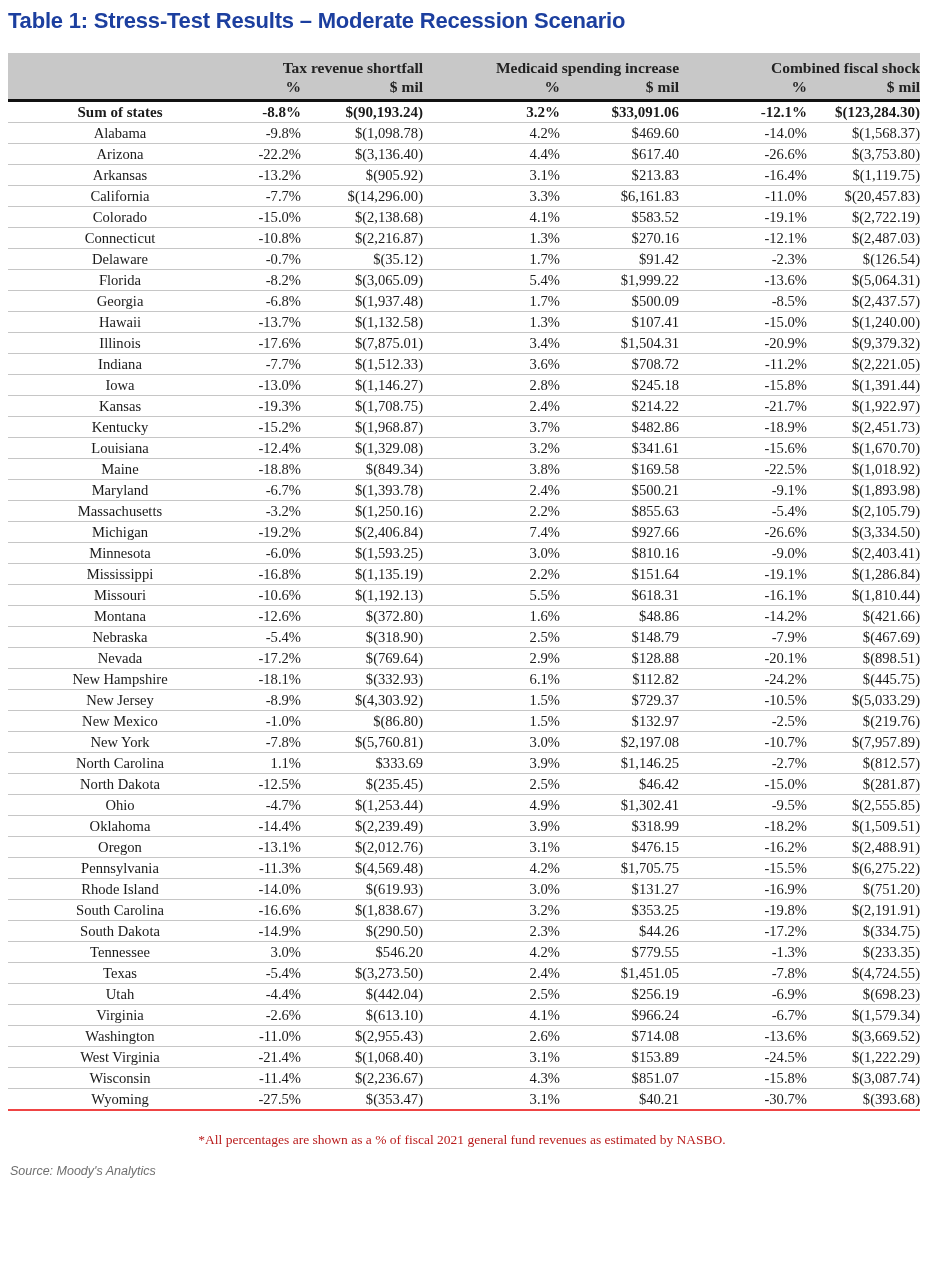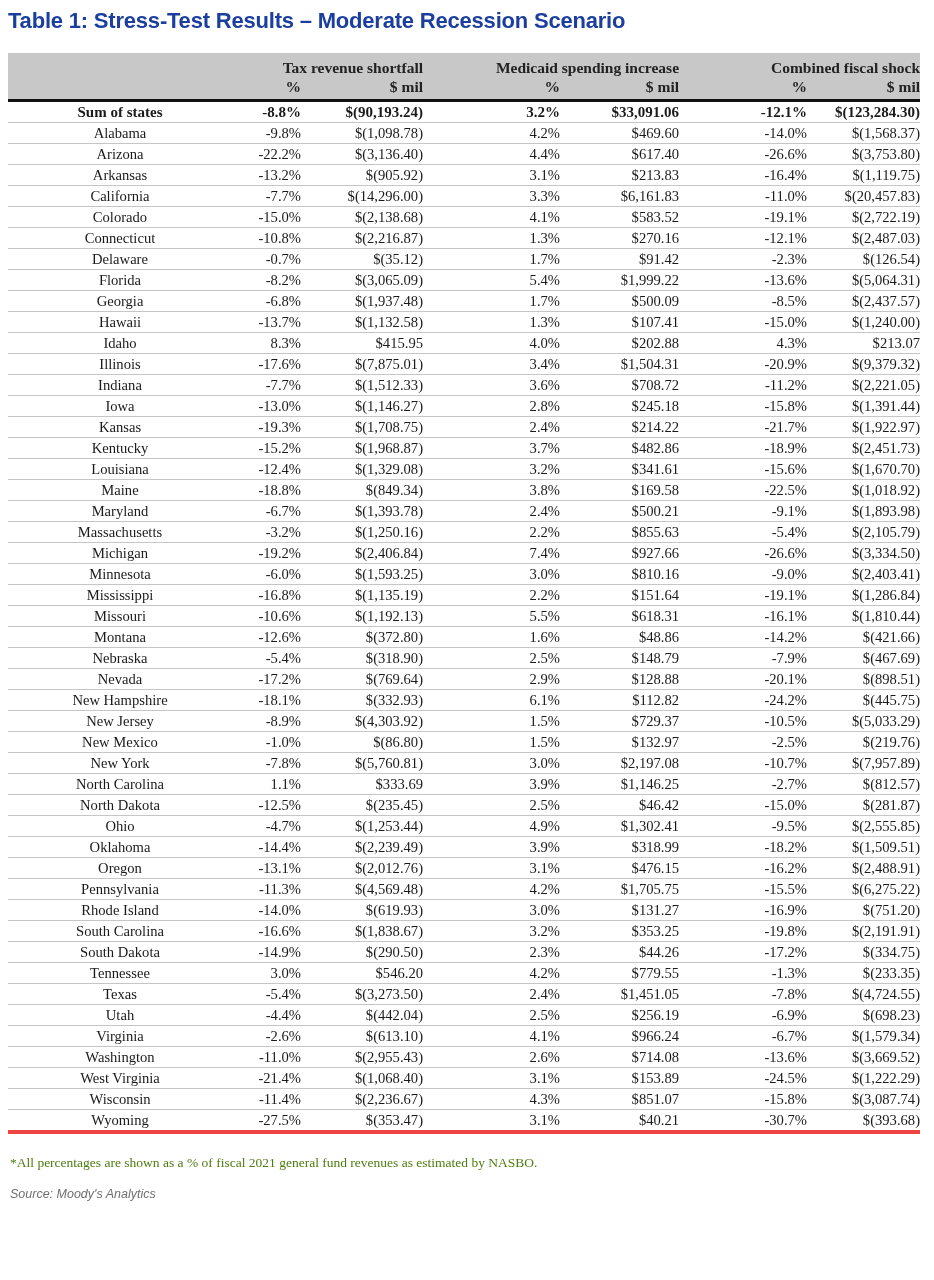--- a/index.html
+++ b/index.html
@@ -54,26 +54,27 @@
   }
   td {
     font-size: 14.6px;
     line-height: 16px;
     padding: 2px 0 2px 0;
     border-bottom: 1px solid #c6c6c6;
   }
   td.state { text-align: center; padding-left: 2px; }
   td.num   { text-align: right; }
   tr.summary td { font-weight: 700; font-size: 15px; }
-  tbody tr:last-child td { border-bottom: 4px solid #ef4444; }
+  tbody tr:last-child td { border-bottom: 2px solid #ef4444; }
   .footnote {
     font-size: 13.5px;
-    color: #4d7c0f;
+    color: #b91c1c;
     margin: 20px 0 0 2px;
     line-height: 17px;
+    text-align: center;
   }
   .source {
     font-family: "Liberation Sans", sans-serif;
     font-style: italic;
     font-size: 12.5px;
     color: #6f6f6f;
     margin: 16px 0 0 2px;
   }
 </style>
 </head>
@@ -204,29 +205,20 @@
         <tr>
       <td class="state">Hawaii</td>
       <td class="num">-13.7%</td>
       <td class="num">$(1,132.58)</td>
       <td class="num">1.3%</td>
       <td class="num">$107.41</td>
       <td class="num">-15.0%</td>
       <td class="num">$(1,240.00)</td>
     </tr>
         <tr>
-      <td class="state">Idaho</td>
-      <td class="num">8.3%</td>
-      <td class="num">$415.95</td>
-      <td class="num">4.0%</td>
-      <td class="num">$202.88</td>
-      <td class="num">4.3%</td>
-      <td class="num">$213.07</td>
-    </tr>
-        <tr>
       <td class="state">Illinois</td>
       <td class="num">-17.6%</td>
       <td class="num">$(7,875.01)</td>
       <td class="num">3.4%</td>
       <td class="num">$1,504.31</td>
       <td class="num">-20.9%</td>
       <td class="num">$(9,379.32)</td>
     </tr>
         <tr>
       <td class="state">Indiana</td>

